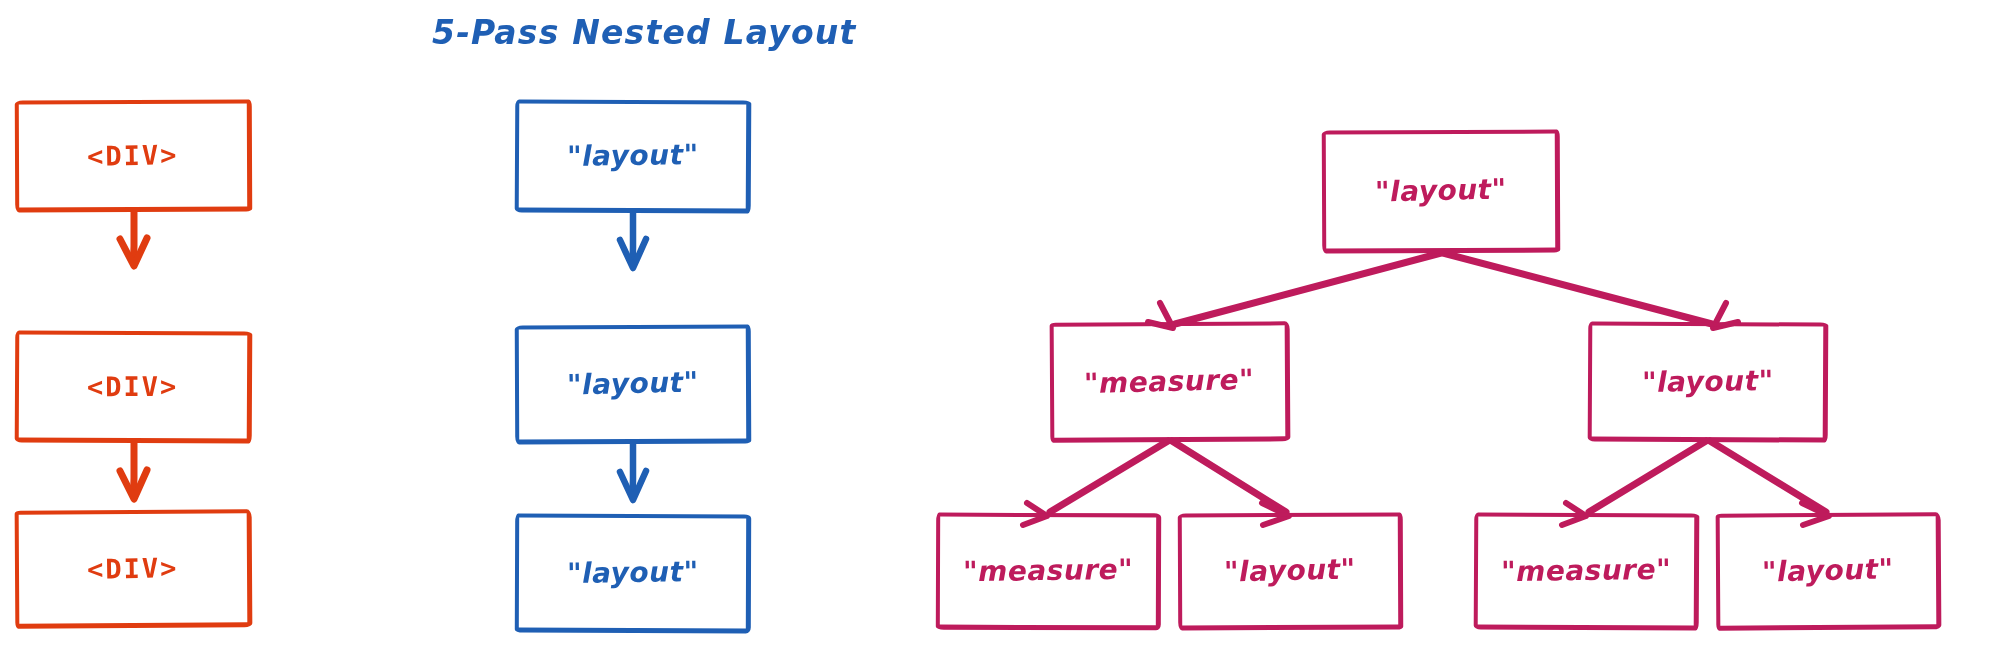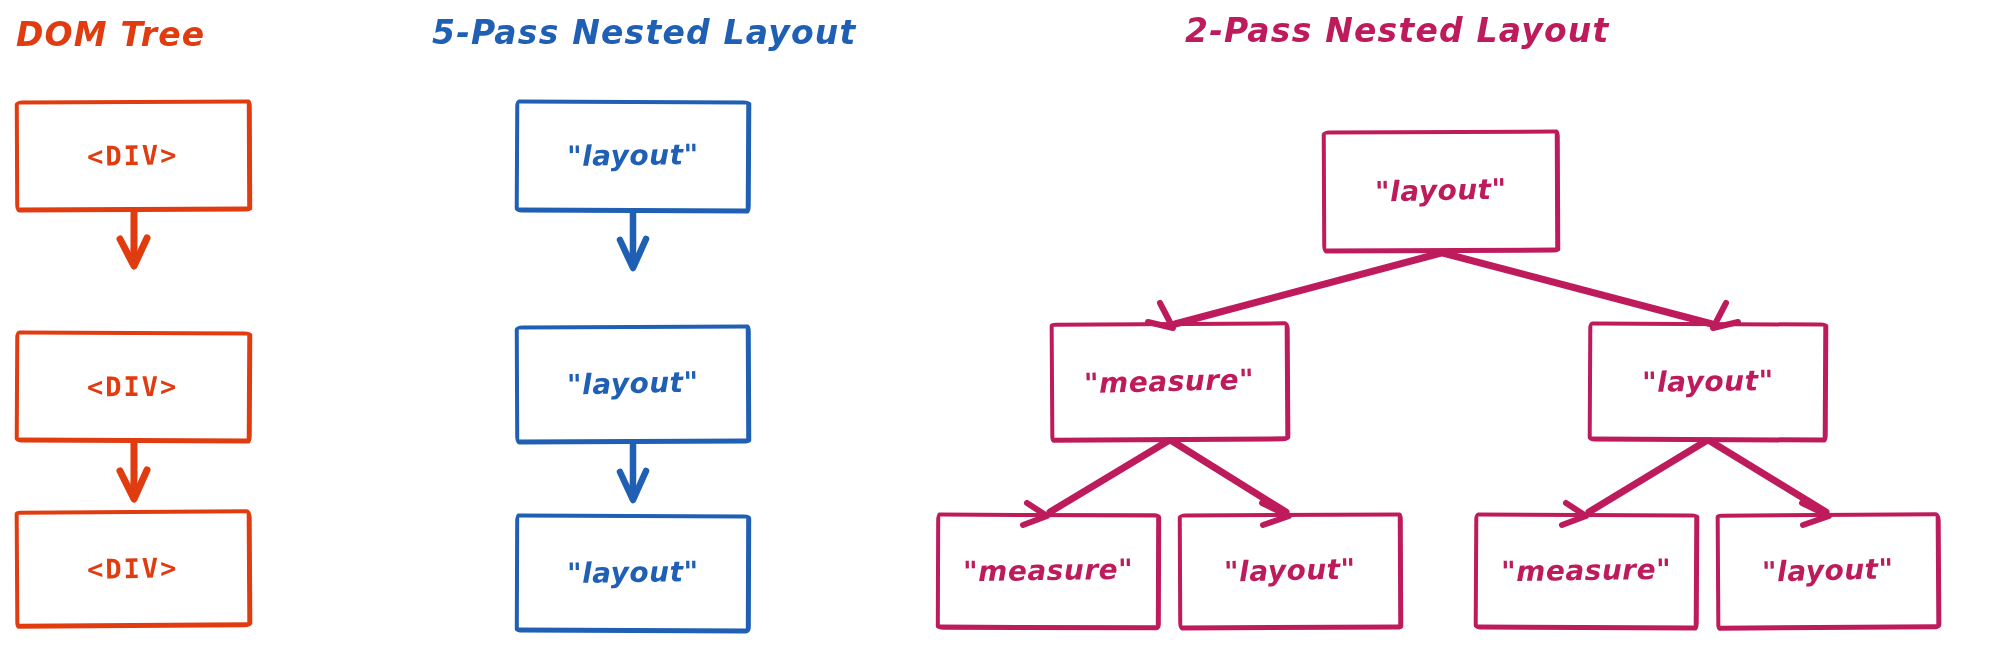--- a/index.html
+++ b/index.html
@@ -122,23 +122,21 @@
       <path d="M1262 503 L1289 516 L1263 525" stroke-width="6"></path>
 
       <path d="M1706 441 L1589 512" stroke-width="7"></path>
       <path d="M1566 503 L1586 516 L1562 525" stroke-width="6"></path>
 
       <path d="M1710 441 L1826 512" stroke-width="7"></path>
       <path d="M1802 503 L1829 516 L1803 525" stroke-width="6"></path>
     </g>
   </svg>
 
-  <div class="title title-dom">DOM Tree</div>
   <div class="title title-one">5-Pass Nested Layout</div>
-  <div class="title title-two">2-Pass Nested Layout</div>
 
   <div class="node orange tag w1" style="left:15px; top:100px; width:237px; height:112px;">
     <span class="node-label">&lt;DIV&gt;</span>
   </div>
   <div class="node orange tag w2" style="left:15px; top:331px; width:237px; height:112px;">
     <span class="node-label">&lt;DIV&gt;</span>
   </div>
   <div class="node orange tag w3" style="left:15px; top:510px; width:237px; height:118px;">
     <span class="node-label">&lt;DIV&gt;</span>
   </div>

